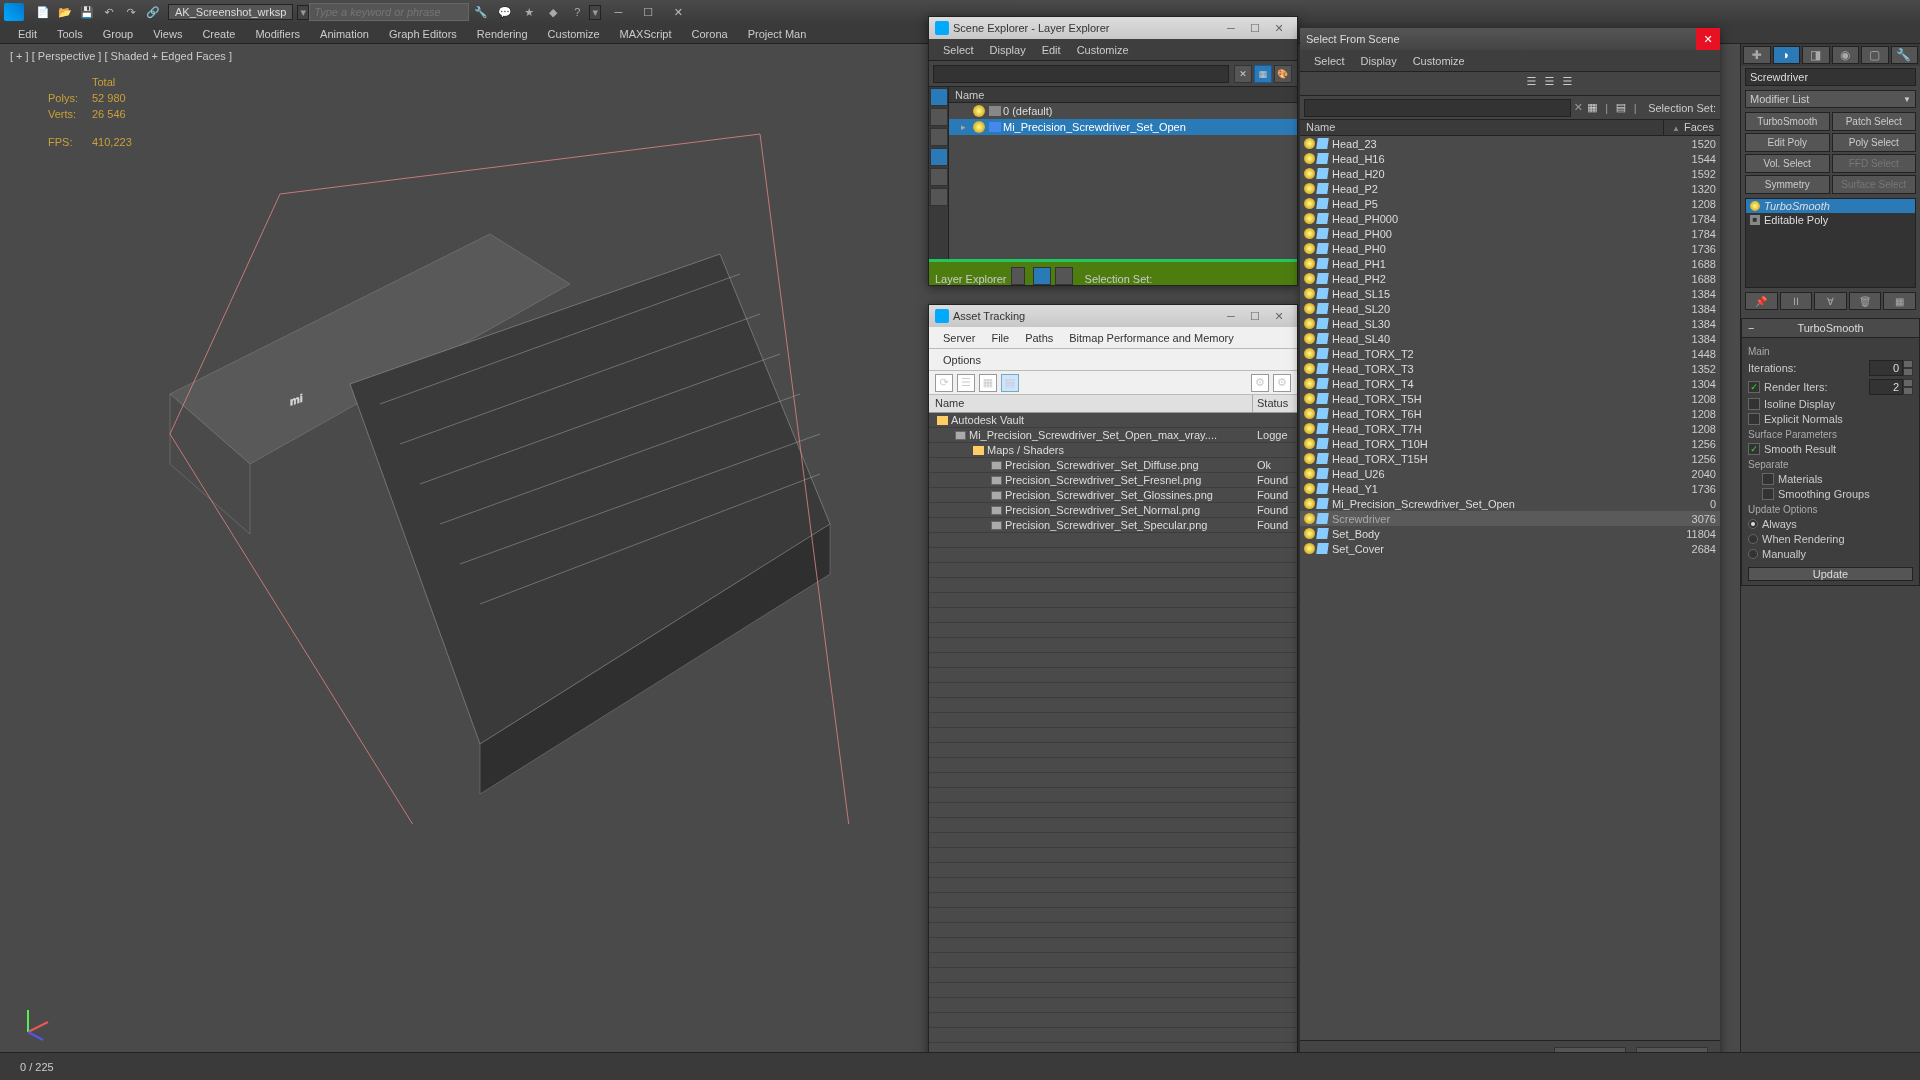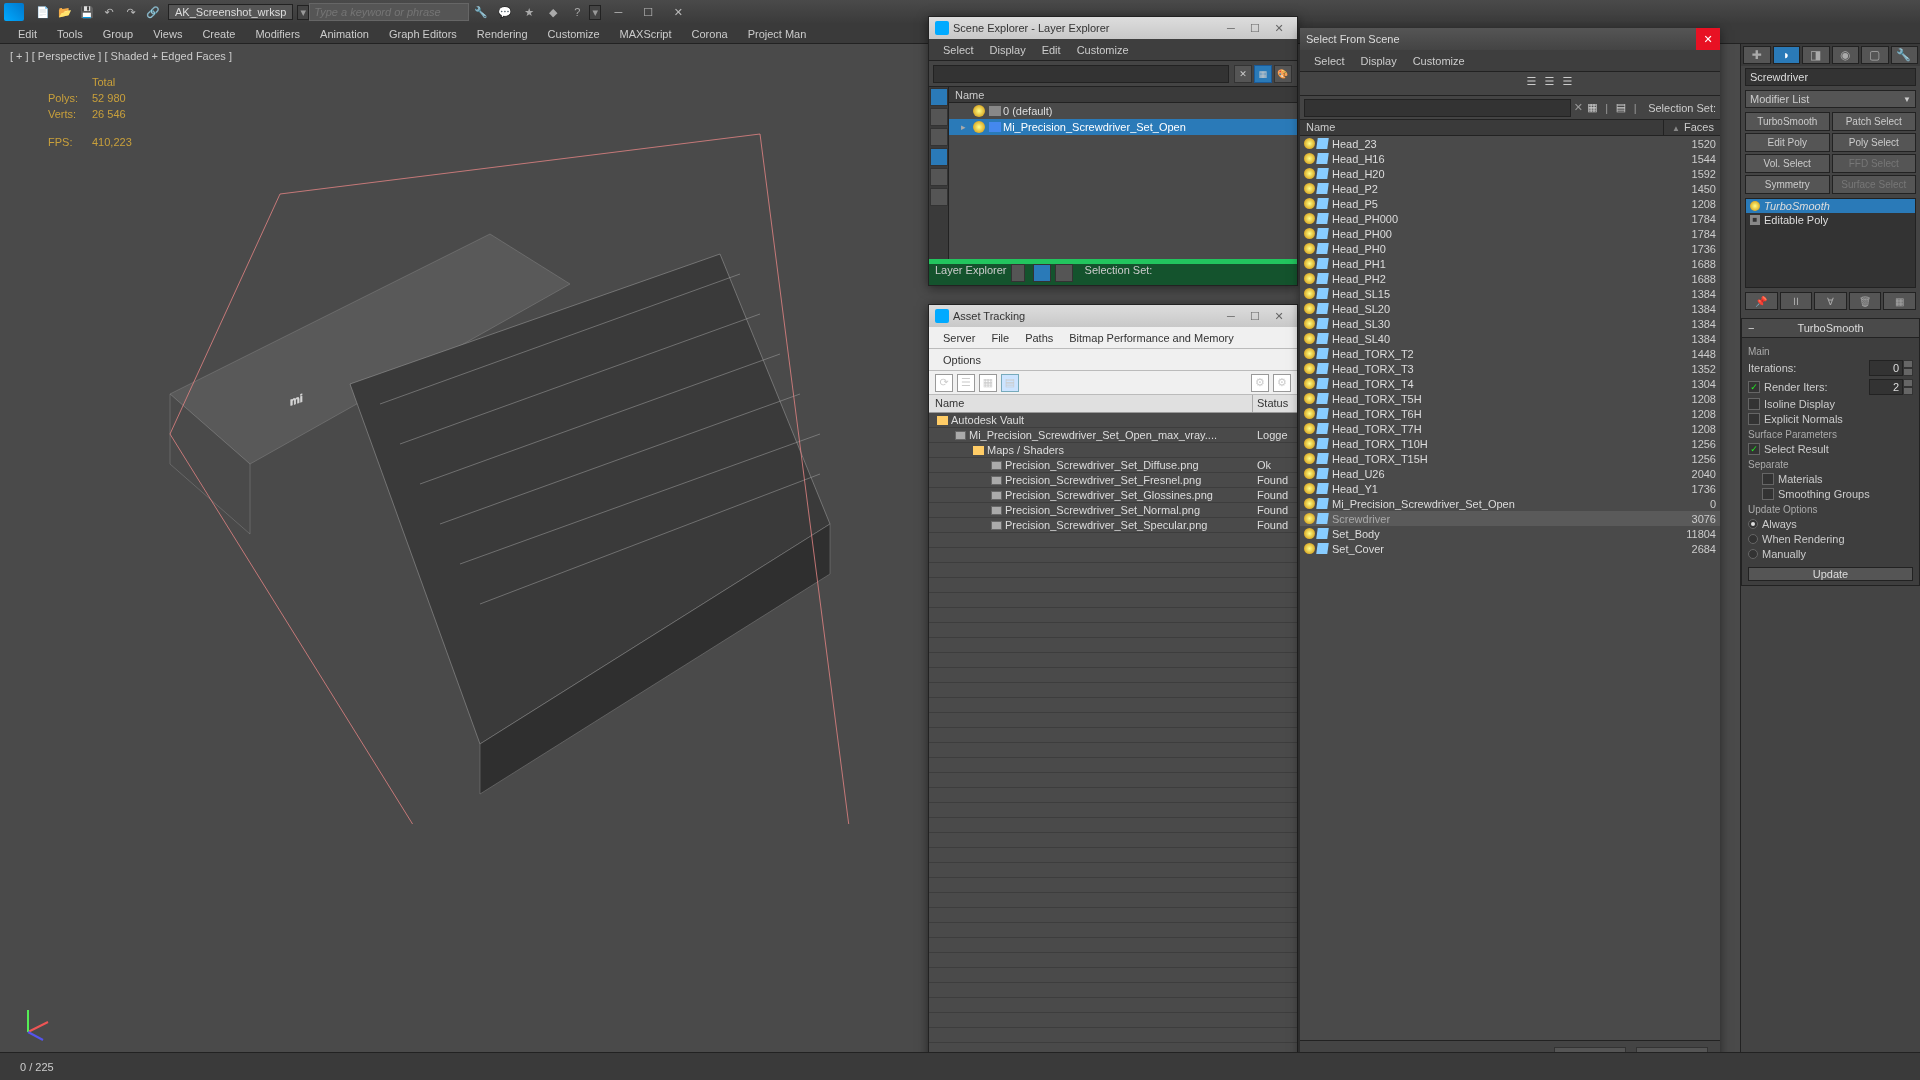--- a/index.html
+++ b/index.html
@@ -45,21 +45,21 @@
 .se-tree{flex:1;background:#4a4a4a}
 .se-hdr{height:16px;background:#3a3a3a;color:#ccc;padding:2px 6px;border-bottom:1px solid #222}
 .se-row{height:16px;display:flex;align-items:center;padding:0 4px;color:#ddd;cursor:pointer}
 .se-row.sel{background:#2a7ab8;color:#fff}
 .se-row .ind{width:12px}
 .se-row .exp{width:10px;color:#aaa;font-size:9px}
 .se-row .bulb{width:12px;height:12px;background:radial-gradient(#ff8,#c80);border-radius:50%;margin:0 2px}
 .se-row .lic{width:12px;height:10px;margin:0 2px}
 .se-row .lic.blue{background:#48e}
 .se-row .lic.gray{background:#888}
-.se-foot{height:26px;background:#14532d;display:flex;align-items:flex-start;padding:0 6px;border-top:5px solid #22c55e}
+.se-foot{height:26px;background:#4d7c0f;display:flex;align-items:flex-end;padding:0 6px;border-top:3px solid #22c55e}
 .se-foot .lab{color:#ccc;margin-right:4px}
 .se-foot .dd2{width:14px;background:#555;border:1px solid #333;height:18px;margin-right:6px}
 .se-foot .ssb{width:18px;height:18px;background:#2a7ab8;border:1px solid #333;margin:0 2px}
 .se-foot .ssb2{width:18px;height:18px;background:#555;border:1px solid #333;margin:0 2px}
 .select-scene{top:28px;left:1300px;width:420px;height:1060px;border:none}
 .ss-bar{height:24px;background:#444;display:flex;align-items:center;padding:0 4px;border-bottom:1px solid #222;flex-wrap:nowrap}
 .ss-bar .tb{width:17px;height:17px;margin:0 0.5px}
 .ss-bar .sep{width:6px}
 .ss-bar2{height:24px;background:#444;display:flex;align-items:center;padding:0 4px;border-bottom:1px solid #222}
 .ss-bar2 .inp{flex:1;background:#333;border:1px solid #222;height:18px}
@@ -557,21 +557,21 @@
         <div class="ss-row">
           <span class="bulb2"></span>
           <span class="cube"></span>
           <span class="nm">Head_H20</span>
           <span class="fc">1592</span>
         </div>
         <div class="ss-row">
           <span class="bulb2"></span>
           <span class="cube"></span>
           <span class="nm">Head_P2</span>
-          <span class="fc">1450</span>
+          <span class="fc">1320</span>
         </div>
         <div class="ss-row">
           <span class="bulb2"></span>
           <span class="cube"></span>
           <span class="nm">Head_P5</span>
           <span class="fc">1208</span>
         </div>
         <div class="ss-row">
           <span class="bulb2"></span>
           <span class="cube"></span>
@@ -788,21 +788,21 @@
           <div class="cp-chk"></div>
           <span>Isoline Display</span>
         </div>
       <div class="cp-row">
           <div class="cp-chk"></div>
           <span>Explicit Normals</span>
         </div>
       <div class="cp-sub">Surface Parameters</div>
       <div class="cp-row">
           <div class="cp-chk">✓</div>
-          <span>Select Result</span>
+          <span>Smooth Result</span>
         </div>
       <div class="cp-sub">Separate</div>
       <div class="cp-row" style="padding-left:14px">
           <div class="cp-chk"></div>
           <span>Materials</span>
         </div>
       <div class="cp-row" style="padding-left:14px">
           <div class="cp-chk"></div>
           <span>Smoothing Groups</span>
         </div>

